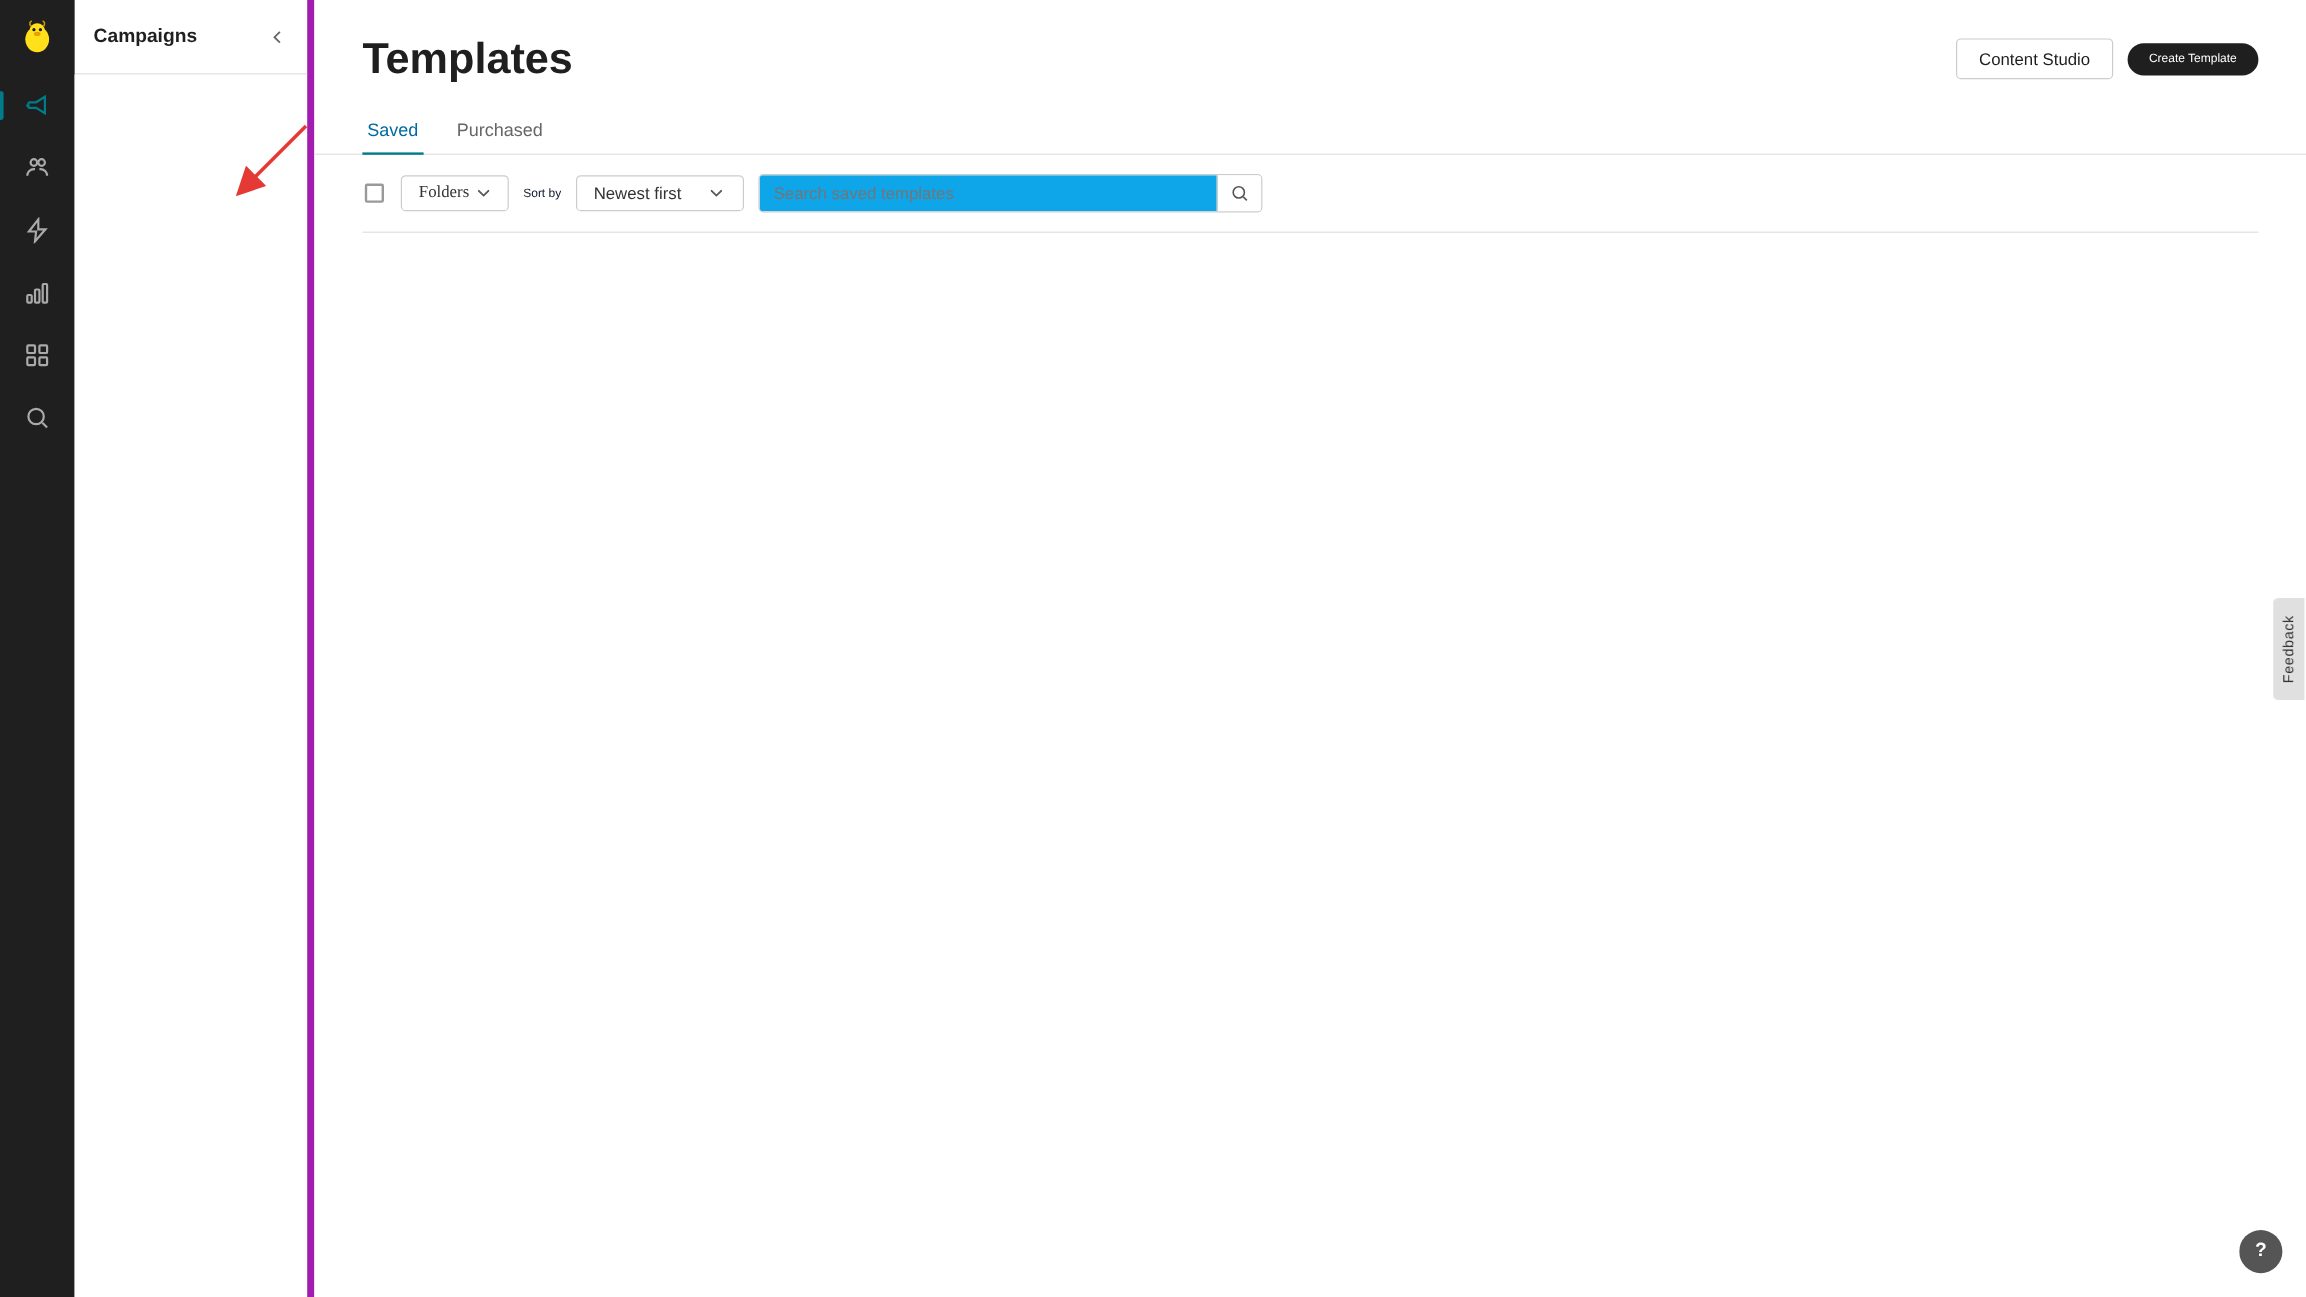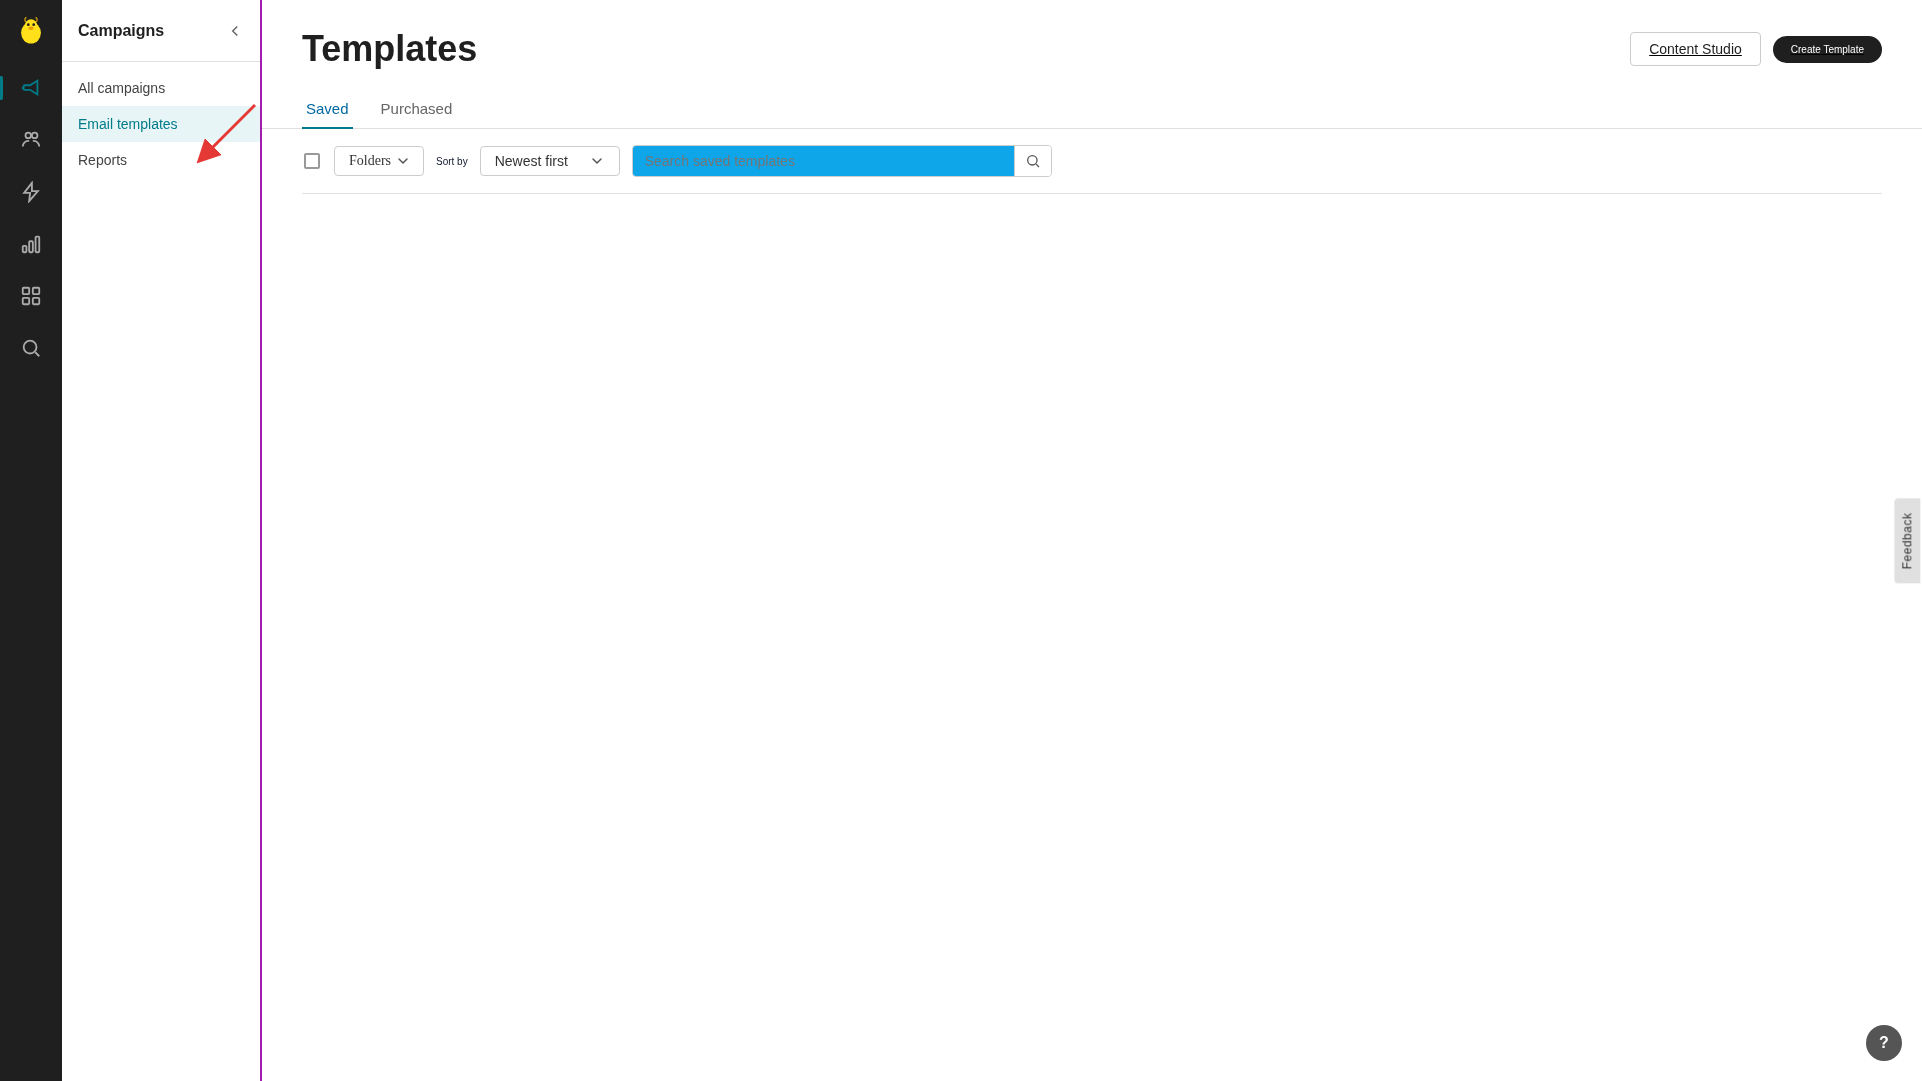--- a/index.html
+++ b/index.html
@@ -51,21 +51,21 @@
       width: 3px;
       height: 24px;
       background: #007c89;
       border-radius: 0 2px 2px 0;
     }
 
     
     .text-sidebar {
       width: 200px;
       background: #fff;
-      border-right: 2px solid #a21caf;
+      border-right: 6px solid #a21caf;
       display: flex;
       flex-direction: column;
       padding-top: 0;
       flex-shrink: 0;
     }
     .text-sidebar-header {
       display: flex;
       align-items: center;
       justify-content: space-between;
       padding: 0 16px;
@@ -116,21 +116,20 @@
     }
     .main-title {
       font-size: 36px;
       font-weight: 700;
       color: #1f1f1f;
     }
     .main-header-actions {
       display: flex;
       gap: 12px;
       align-items: center;
-      text-decoration: underline;
     }
     .btn-secondary {
       padding: 8px 18px;
       border: 1px solid #ccc;
       background: #fff;
       color: #1f1f1f;
       font-size: 14px;
       border-radius: 4px;
       cursor: pointer;
       font-weight: 500;
@@ -375,31 +374,20 @@
 
 <div class="text-sidebar">
   <div class="text-sidebar-header">
     <span class="text-sidebar-title">Campaigns</span>
     <div class="text-sidebar-collapse">
       <svg width="18" height="18" viewBox="0 0 24 24" fill="none" stroke="currentColor" stroke-width="2">
         <path d="M15 18l-6-6 6-6"></path>
       </svg>
     </div>
   </div>
-  <nav class="text-sidebar-nav">
-    <div class="text-sidebar-nav-item">
-      <span>All campaigns</span>
-    </div>
-    <div class="text-sidebar-nav-item active">
-      <span>Email templates</span>
-    </div>
-    <div class="text-sidebar-nav-item">
-      <span>Reports</span>
-    </div>
-  </nav>
 </div>
 
 <div class="main-content">
   <div class="main-header">
     <h1 class="main-title">Templates</h1>
     <div class="main-header-actions">
       <button class="btn-secondary">Content Studio</button>
       <button class="btn-primary">Create Template</button>
     </div>
   </div>

